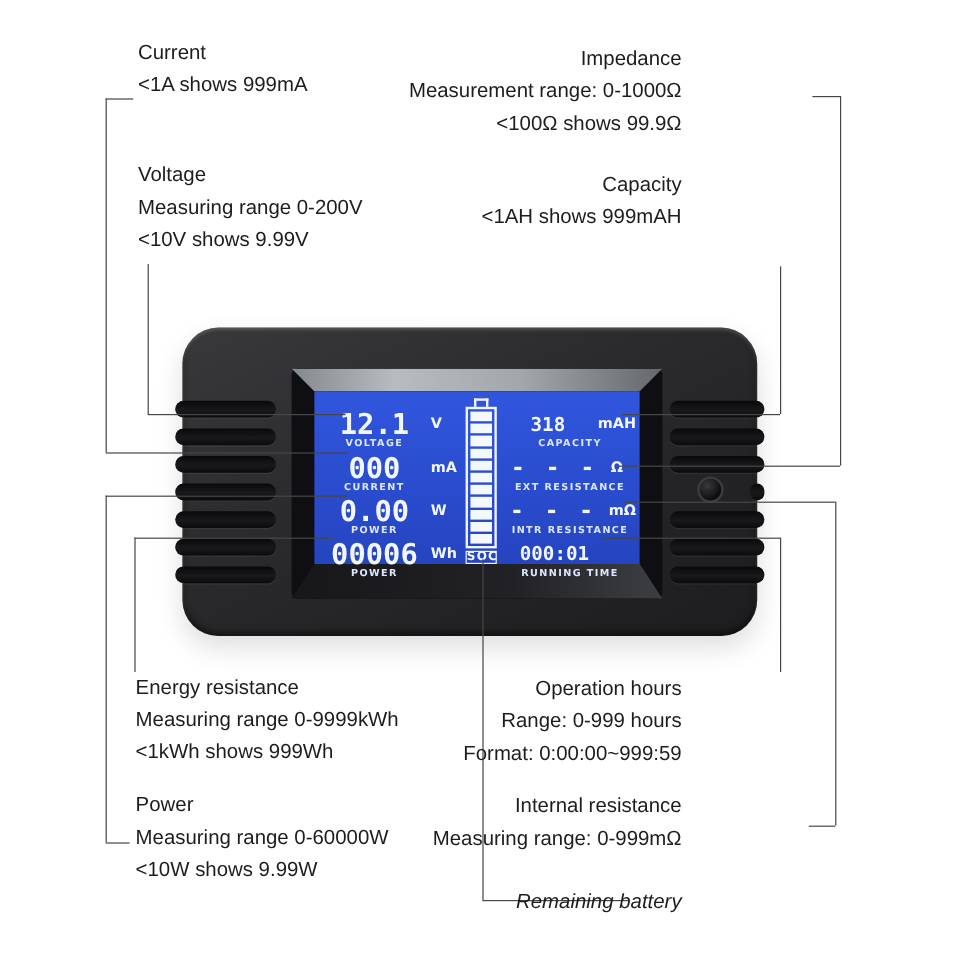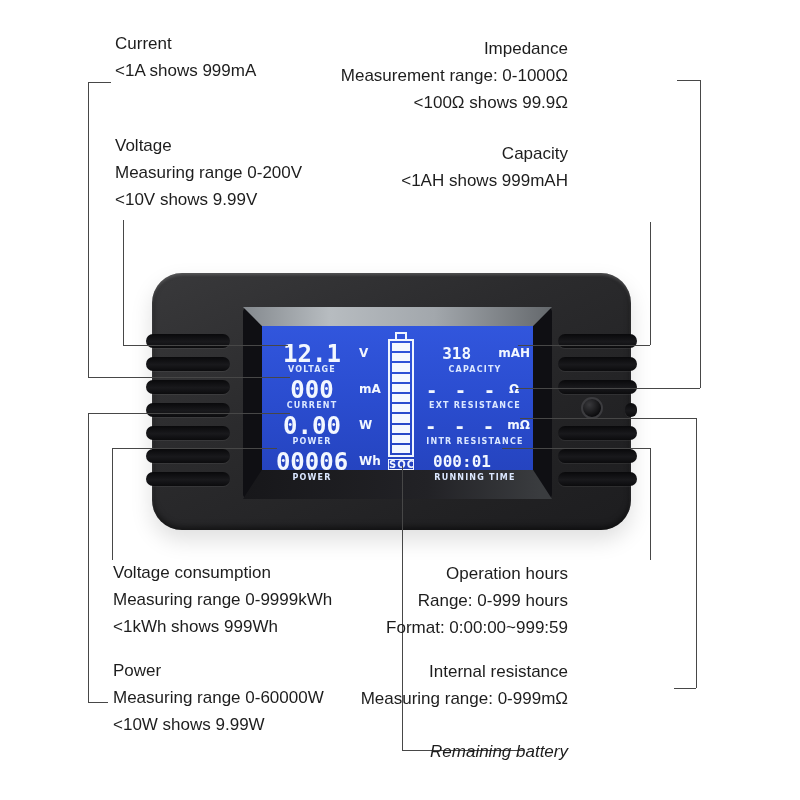--- a/index.html
+++ b/index.html
@@ -93,21 +93,21 @@
     <div class="ann-line">Measurement range: 0-1000Ω</div>
     <div class="ann-line">&lt;100Ω shows 99.9Ω</div>
   </div>
 
   <div class="ann right" style="right:128px; top:140px;">
     <div class="ann-line">Capacity</div>
     <div class="ann-line">&lt;1AH shows 999mAH</div>
   </div>
 
   <div class="ann" style="left:113px; top:559px;">
-    <div class="ann-line">Voltage consumption</div>
+    <div class="ann-line">Energy resistance</div>
     <div class="ann-line">Measuring range 0-9999kWh</div>
     <div class="ann-line">&lt;1kWh shows 999Wh</div>
   </div>
 
   <div class="ann" style="left:113px; top:657px;">
     <div class="ann-line">Power</div>
     <div class="ann-line">Measuring range 0-60000W</div>
     <div class="ann-line">&lt;10W shows 9.99W</div>
   </div>
 

